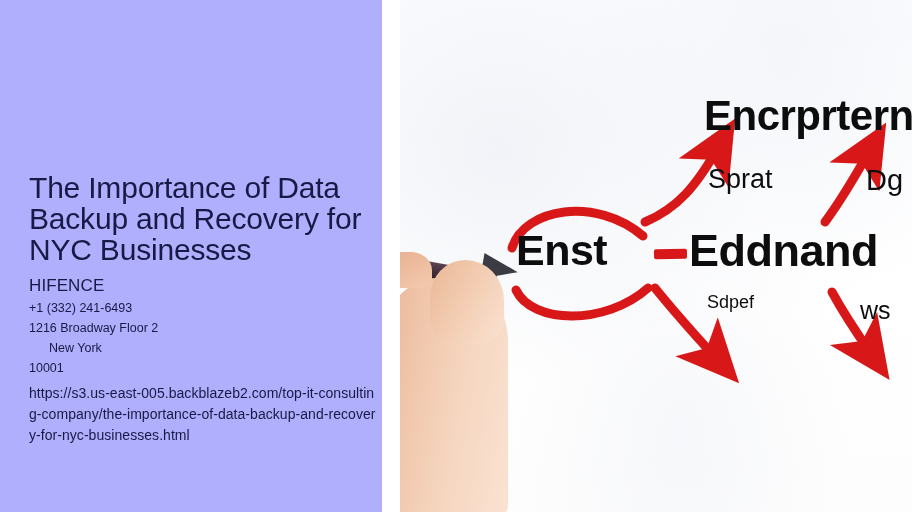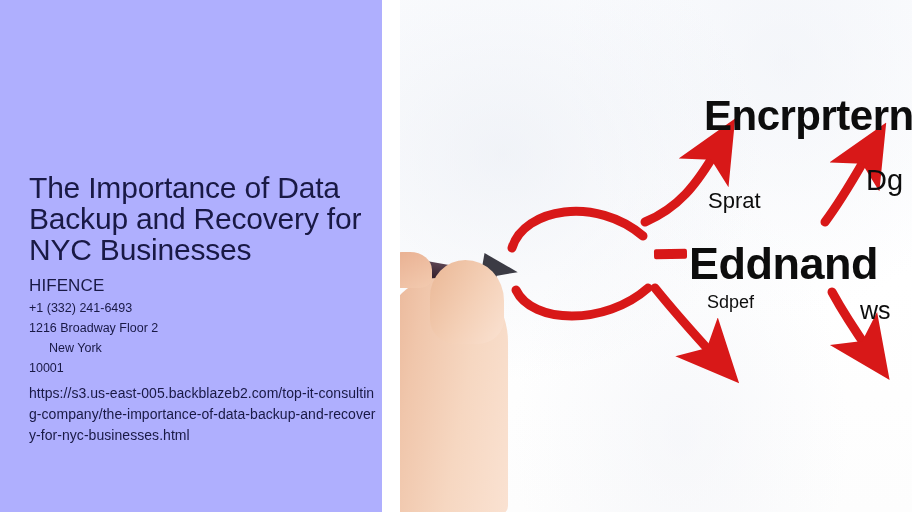--- a/index.html
+++ b/index.html
@@ -111,29 +111,29 @@
   }
   #wb-center-left {
     left: 116px;
     top: 226px;
     font-size: 43px;
     font-weight: 700;
     letter-spacing: -0.5px;
   }
   #wb-center-right {
     left: 289px;
-    top: 238px;
+    top: 225px;
     font-size: 45px;
     font-weight: 700;
     letter-spacing: -0.5px;
   }
   #wb-label-sprat {
     left: 308px;
-    top: 188px;
-    font-size: 22px;
+    top: 164px;
+    font-size: 27px;
     font-weight: 400;
   }
   #wb-label-dg {
     left: 466px;
     top: 164px;
     font-size: 29px;
     font-weight: 400;
   }
   #wb-label-sdpef {
     left: 307px;
@@ -255,20 +255,21 @@
 
       <path d="M432,292 C444,314 456,332 470,352" stroke="#d81818" stroke-width="9" fill="none" stroke-linecap="round" marker-end="url(#ah)"></path>
     </svg>
 
     <div class="wb-text" id="wb-top-main">Encrprterni</div>
 
     <div class="wb-text" id="wb-label-sprat">Sprat</div>
 
     <div class="wb-text" id="wb-label-dg">Dg</div>
 
+    <div class="wb-text" id="wb-center-left">Enst</div>
 
     <div id="wb-dash"></div>
 
     <div class="wb-text" id="wb-center-right">Eddnand</div>
 
     <div class="wb-text" id="wb-label-sdpef">Sdpef</div>
 
     <div class="wb-text" id="wb-label-ws">ws</div>
 
     <div id="hand-group">

